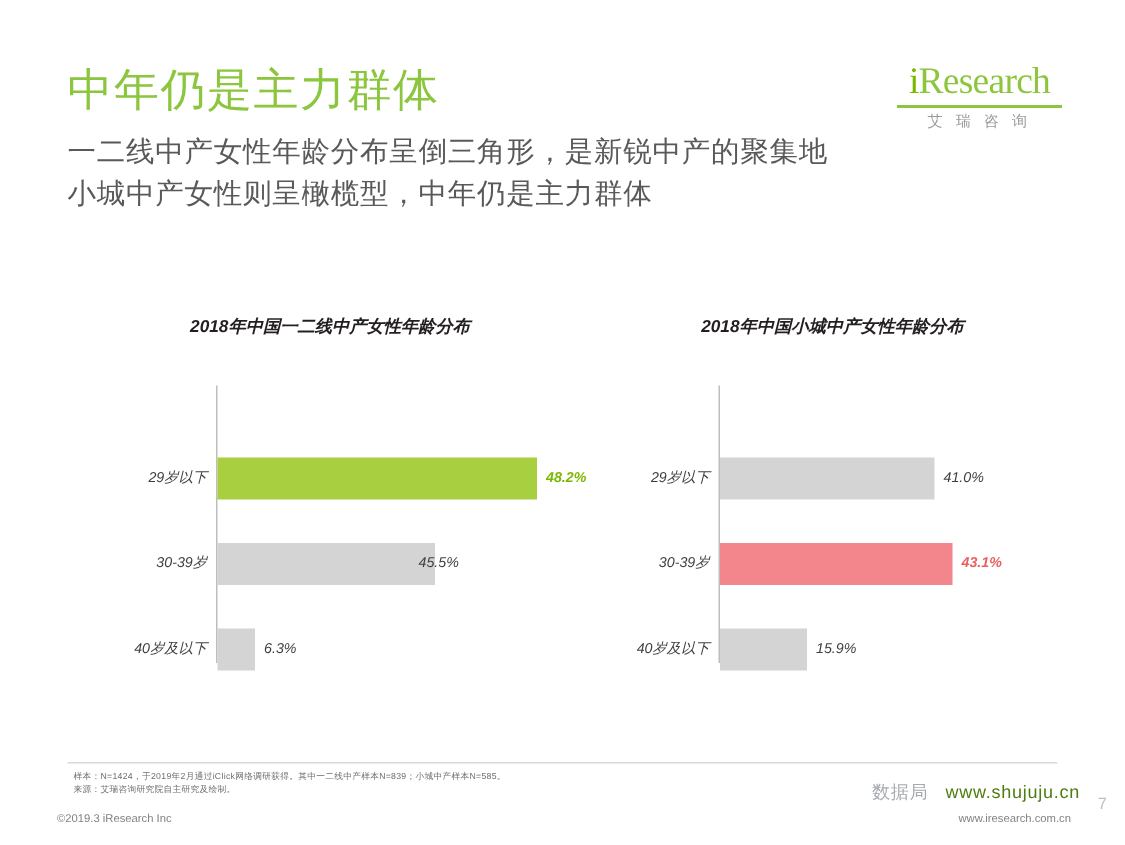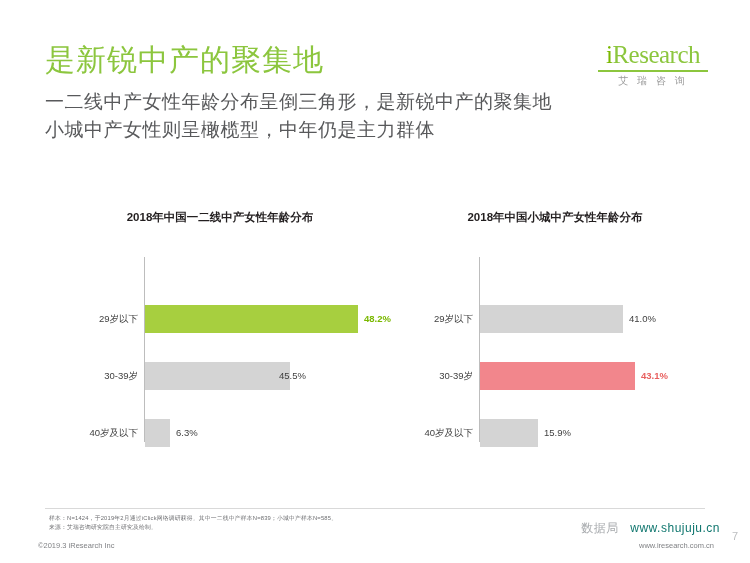--- a/index.html
+++ b/index.html
@@ -37,21 +37,21 @@
   .logo .word .i { color:#7ab800; }
   .logo .word .r { color:#8cc63e; }
   .logo .bar {
     width:110px; height:2px; background:#8cc63e; margin:2px 0 2px 0;
   }
   .logo .cn {
     font-size:10px; color:#9a9a9a; letter-spacing:3px;
   }
 
   
-  .panel { position:absolute; top:210px; }
+  .panel { position:absolute; top:210px;font-style:italic; }
   .panel.left { left:60px; width:320px; }
   .panel.right { left:395px; width:320px; }
 
   .chart-title {
     font-size:11.5px; font-weight:bold; color:#231f20;
     text-align:center; margin-bottom:32px; white-space:nowrap;
   }
 
   .plot { position:relative; height:185px; }
   .axis {
@@ -102,32 +102,32 @@
     font-size:11px; color:#bcbec0;
   }
 
   
   .watermark {
     position:absolute; right:30px; top:520px;
     font-size:12px; color:#b8bcc0; letter-spacing:0.5px;
     white-space:nowrap;
   }
   .watermark .cnwm { color:#a7aaad; }
-  .watermark .urlwm { color:#0f766e;text-align:right; }
+  .watermark .urlwm { color:#4d7c0f;text-align:right; }
   .hairline {
     position:absolute; left:45px; top:508px; width:660px; height:0.5px;
     background:#d9d9d9;
   }
 </style>
 </head>
 <body>
 
 <div class="slide">
 
-  <div class="title">是新锐中产的聚集地</div>
+  <div class="title">中年仍是主力群体</div>
   <div class="subtitle">
     <div>一二线中产女性年龄分布呈倒三角形，是新锐中产的聚集地</div>
     <div>小城中产女性则呈橄榄型，中年仍是主力群体</div>
   </div>
 
   <div class="logo">
     <div class="word">
       <span class="i">i</span><span class="r">Research</span>
     </div>
     <div class="bar"></div>

